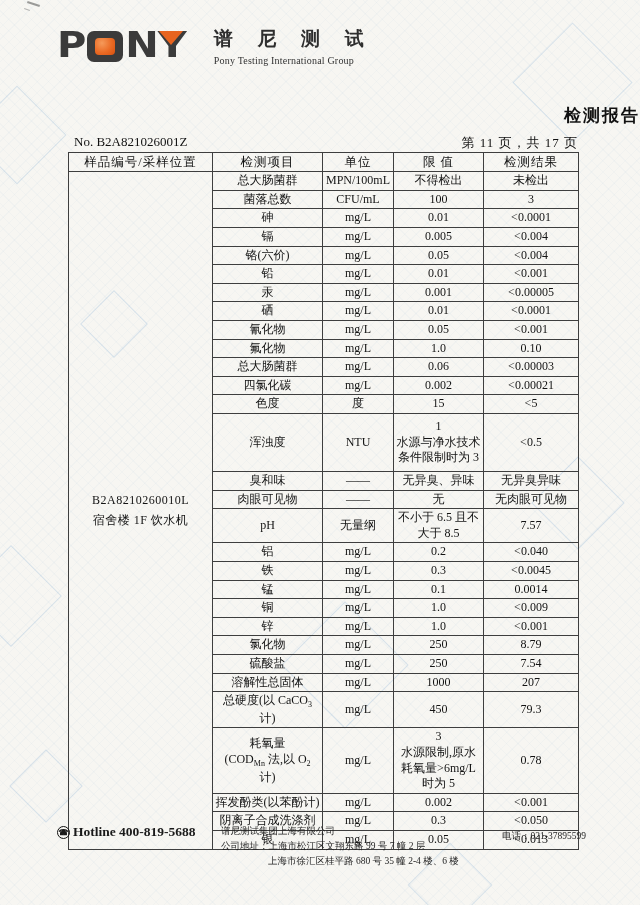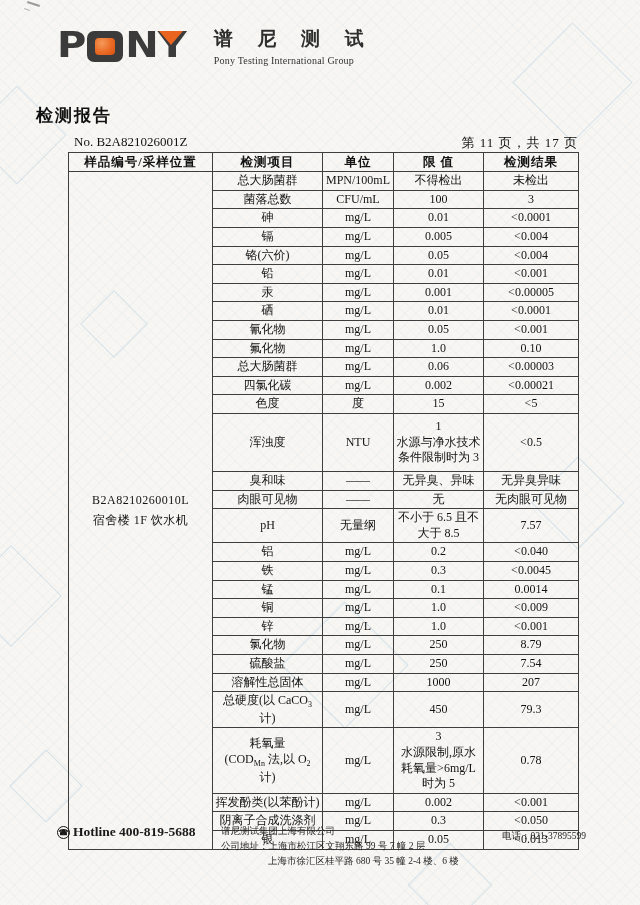--- a/index.html
+++ b/index.html
@@ -34,30 +34,30 @@
     background:radial-gradient(circle at 35% 30%, #f59a5a 0%, #ea6a24 55%, #d8500e 100%); }
   .logo-y { position:relative; display:inline-block; transform:scaleY(0.88); }
   .y-tri { position:absolute; left:1px; top:4px; width:0; height:0;
     border-left:12px solid transparent; border-right:12px solid transparent;
     border-top:16px solid #e8641f; }
   .brand-txt { margin-left:28px; padding-top:2px; }
   .brand-cn { font-family:"DejaVu Sans","Liberation Sans",sans-serif; font-weight:700; font-size:19px; color:#2e2e2e; letter-spacing:9px; white-space:nowrap; }
   .brand-en { font-size:10px; color:#333; margin-top:3px; letter-spacing:0.2px; }
 
   
-  .title { position:absolute; left:0; top:104px; width:100%; text-align:left;
+  .title { position:absolute; left:0; top:104px; width:100%; text-align:right;
     font-family:"DejaVu Sans","Liberation Sans",sans-serif; font-weight:700; font-size:17px; color:#111; letter-spacing:2px;padding-left:36px; }
   .meta { position:absolute; left:68px; top:134px; width:510px; display:flex; justify-content:space-between; font-size:13px; color:#111; }
   .meta .no { padding-left:6px; }
   .meta .pg { letter-spacing:1px; }
 
   
   table { position:absolute; left:68px; top:152px; width:510px; border-collapse:collapse; table-layout:fixed; font-size:12px; color:#131313; }
   th,td { border:1px solid #3e3e3e; text-align:center; vertical-align:middle; padding:1px 2px; line-height:1.3; height:16px; font-weight:400; word-break:break-all; }
-  thead th { height:19px; font-weight:700; letter-spacing:1px; font-size:12.5px; }
+  thead th { height:19px; font-weight:400; letter-spacing:1px; font-size:12.5px; }
   tr.h60 td { height:58px; }
   tr.h30 td { height:28px; }
   tr.h62 td { height:58px; }
   .sample-cell { font-size:12px; line-height:1.7; letter-spacing:0.5px; }
   sub { font-size:8px; }
 
   
   .footer { position:absolute; left:57px; top:824px; width:530px; display:flex; }
   .f-left { width:158px; }
   .hotline { font-weight:700; font-size:13.5px; white-space:nowrap; display:flex; align-items:center; }

